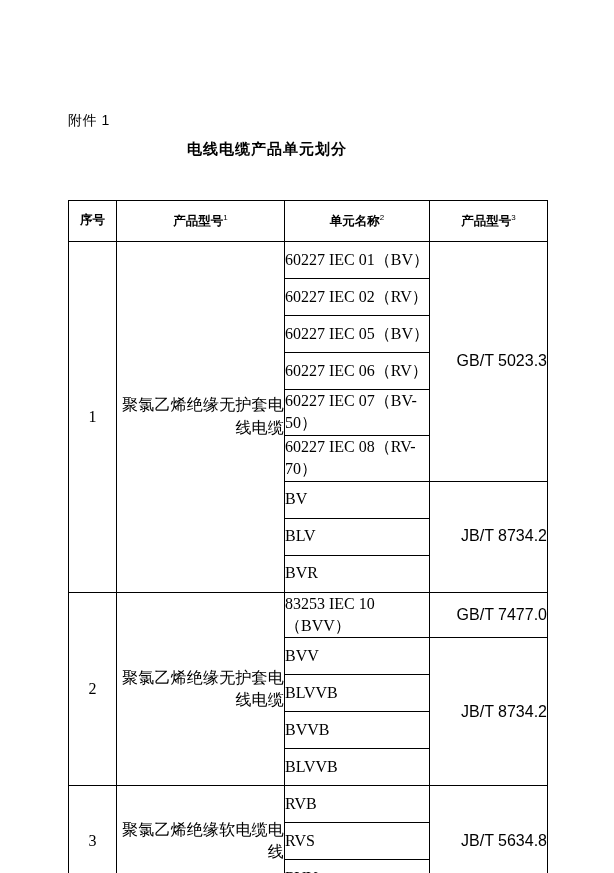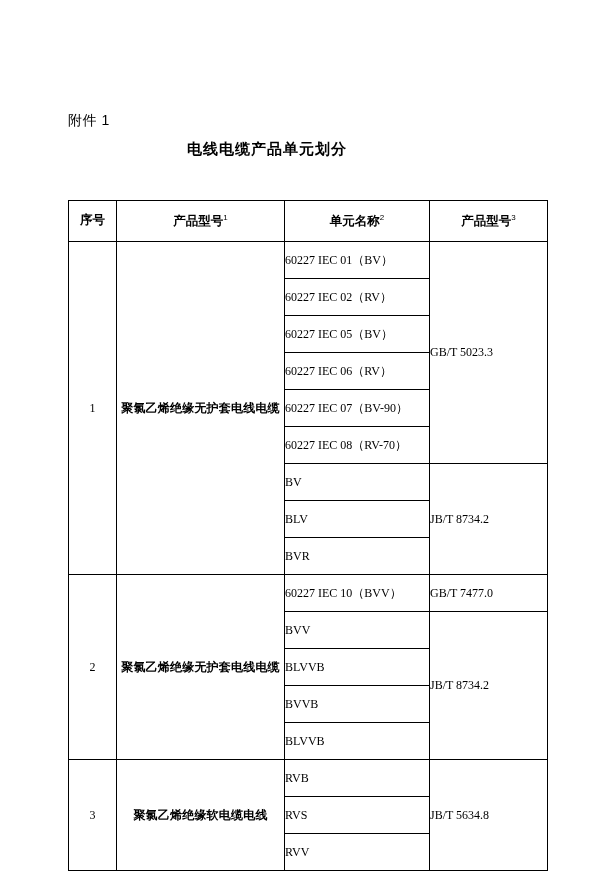--- a/index.html
+++ b/index.html
@@ -48,21 +48,21 @@
     top: 200px;
     width: 479px;
     border-collapse: collapse;
     table-layout: fixed;
   }
   table.main-table th,
   table.main-table td {
     border: 1px solid #000000;
     padding: 0;
     vertical-align: middle;
-    font-size: 12px;
+    font-size: 16px;
     line-height: 1.4;
   }
   table.main-table th {
     height: 40px;
     text-align: center;
     font-weight: bold;
     font-family: "Liberation Sans", sans-serif;
     font-size: 12.5px;
   }
   th sup {
@@ -74,38 +74,38 @@
   .col-name { width: 168px; }
   .col-model { width: 145px; }
   .col-std { width: 118px; }
 
   td.cell-no {
     text-align: center;
     font-size: 12px;
     font-family: "Liberation Serif", serif;
   }
   td.cell-name {
-    text-align: center;
+    text-align: right;
     padding: 0 9px;
     font-family: "Liberation Sans", sans-serif;
     font-size: 12px;
-    font-weight: bold;
+    font-weight: normal;
     letter-spacing: 0.2px;
     line-height: 1.9;
   }
   td.cell-model {
     padding: 0 0 0 10px;
     font-size: 12px;
     font-family: "Liberation Serif", serif;
     height: 36px;
   }
   td.cell-std {
-    text-align: left;
-    font-size: 12px;
-    font-family: Liberation Serif, serif;
+    text-align: right;
+    font-size: 12px;
+    font-family: Liberation Sans, sans-serif;
   }
   .footer-page {
     position: absolute;
     left: 0;
     top: 802px;
     width: 614px;
     text-align: center;
     font-size: 12px;
     font-family: "Liberation Serif", serif;
   }
@@ -145,40 +145,40 @@
       <tr>
         <td class="cell-model">60227 IEC 02（RV）</td>
       </tr>
       <tr>
         <td class="cell-model">60227 IEC 05（BV）</td>
       </tr>
       <tr>
         <td class="cell-model">60227 IEC 06（RV）</td>
       </tr>
       <tr>
-        <td class="cell-model">60227 IEC 07（BV-90）</td>
+        <td class="cell-model">60227 IEC 07（BV-50）</td>
       </tr>
       <tr>
         <td class="cell-model">60227 IEC 08（RV-70）</td>
       </tr>
       <tr>
         <td class="cell-model">BV</td>
         <td class="cell-std" rowspan="3">JB/T 8734.2</td>
       </tr>
       <tr>
         <td class="cell-model">BLV</td>
       </tr>
       <tr>
         <td class="cell-model">BVR</td>
       </tr>
 
       <tr>
         <td class="cell-no" rowspan="5">2</td>
         <td class="cell-name" rowspan="5">聚氯乙烯绝缘无护套电线电缆</td>
-        <td class="cell-model">60227 IEC 10（BVV）</td>
+        <td class="cell-model">83253 IEC 10（BVV）</td>
         <td class="cell-std">GB/T 7477.0</td>
       </tr>
       <tr>
         <td class="cell-model">BVV</td>
         <td class="cell-std" rowspan="4">JB/T 8734.2</td>
       </tr>
       <tr>
         <td class="cell-model">BLVVB</td>
       </tr>
       <tr>

